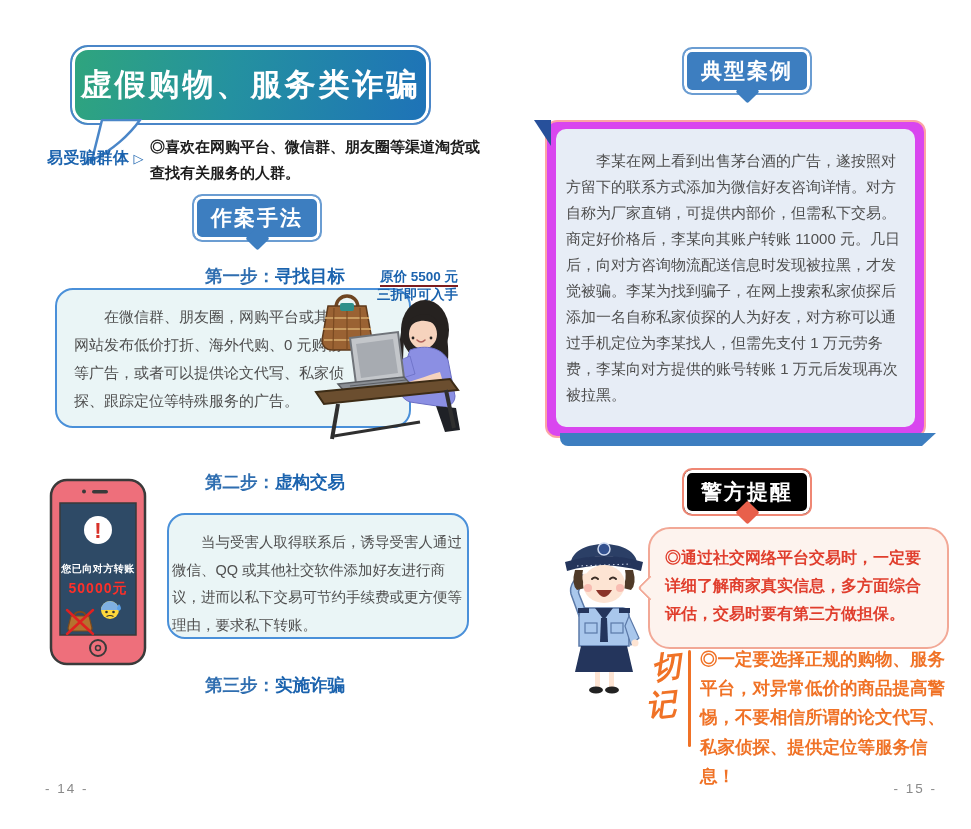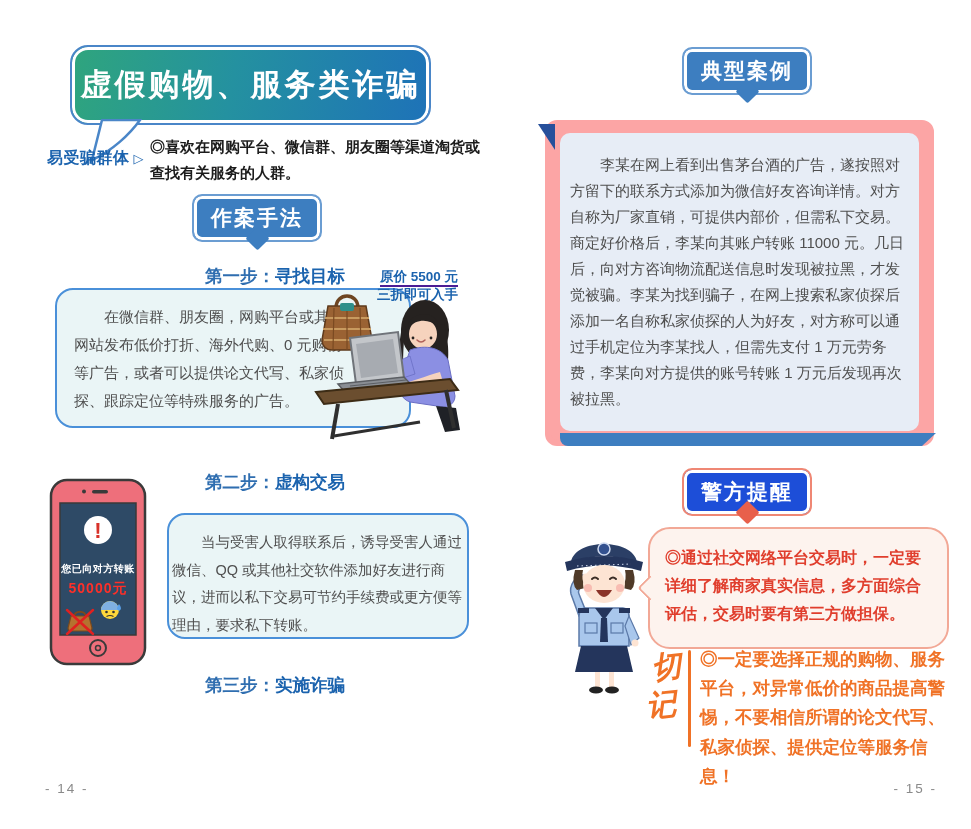--- a/index.html
+++ b/index.html
@@ -22,42 +22,42 @@
   .audience-label .tri { font-size:13px; margin-left:4px; font-weight:normal; }
   .audience-text { position:absolute; left:150px; top:134px; width:336px; margin:0;
     font-family:"Liberation Serif", serif; font-weight:bold; font-size:15px; line-height:1.75;
     color:#1c1c1c; }
 
   
   .pill { position:absolute; display:flex; align-items:center; justify-content:center;
     border-radius:10px; font-family:"Liberation Serif", serif; font-weight:bold; color:#fff;
     font-size:21px; letter-spacing:2px; }
   .pill-blue { background:#3d7ec0; border:2px solid #6b9dd2; box-shadow:inset 0 0 0 3px #fff; }
-  .pill-red  { background:#1d4ed8; border:2px solid #ef8774; box-shadow:inset 0 0 0 3px #fff; }
+  .pill-red  { background:#000000; border:2px solid #ef8774; box-shadow:inset 0 0 0 3px #fff; }
   .ptail { position:absolute; width:17px; height:17px; transform:rotate(45deg); border-radius:2px; }
   .ptail-blue { background:#3d7ec0; }
   .ptail-red  { background:#e8604b; }
   .method-btn { left:192px; top:194px; width:126px; height:44px; }
   .method-tail { left:249px; top:230px; }
   .case-btn { left:682px; top:47px; width:126px; height:44px; }
   .case-tail { left:739px; top:83px; }
   .reminder-btn { left:682px; top:468px; width:126px; height:44px; }
   .reminder-tail { left:739px; top:504px; }
 
   
   .step-head { position:absolute; left:20px; width:480px; margin:15px; text-align:center;
     font-size:17.5px; }
   .step-head .lab { font-family:"Liberation Serif", serif; color:#2f6eb0; font-weight:bold; }
   .step-head .tit { color:#1b63ae; font-weight:bold; }
   #step1-head { top:249px; } #step2-head { top:455px; } #step3-head { top:658px; }
 
   
   .price-tag { position:absolute; left:318px; top:269px; width:140px; text-align:right;
     font-size:13.5px; font-weight:bold; color:#1b63ae; line-height:1.2; z-index:4; }
-  .price-tag .u { display:inline-block; border-bottom:2px solid #4c1d95; }
+  .price-tag .u { display:inline-block; border-bottom:2px solid #7f1d1d; }
 
   
   .info-box { position:absolute; background:#eaf5f6; border:2px solid #4a90d9; border-radius:18px; }
   .info-box p { margin:0; color:#4f4f4f; text-indent:2em; }
   #box1 { left:55px; top:288px; width:352px; height:136px; }
   #box1 p { width:276px; padding:13px 0 0 17px; font-size:15px; line-height:28px; }
   #box2 { left:167px; top:497px; width:298px; height:122px;margin-top:16px; }
   #box2 p { width:292px; padding:14px 0 0 3px; font-size:14.5px; line-height:27.5px; }
   #box3 { left:55px; top:690px; width:410px; height:88px; }
   #box3 p { width:396px; padding:13px 5px 0 5px; font-size:15px; line-height:28px; }
@@ -66,21 +66,21 @@
   .shopper-svg { position:absolute; left:298px; top:278px; z-index:5; }
   .phone-svg { position:absolute; left:48px; top:477px; z-index:5; }
   .officer-svg { position:absolute; left:545px; top:522px; }
   svg text { text-anchor:middle; font-family:"Liberation Sans", sans-serif; }
   .excl { fill:#d8322a; font-size:22px; font-weight:bold; }
   .ph-l1 { fill:#ffffff; font-size:10px; font-weight:bold; letter-spacing:.5px; }
   .ph-amt { fill:#ff2f28; font-size:14px; font-weight:bold; letter-spacing:1px; }
 
   
   .case-card { position:absolute; left:545px; top:120px; width:377px; height:314px;
-    background:#fca5a5; border:6px solid #fca5a5; border-radius:12px; }
+    background:#d946ef; border:2px solid #fca5a5; border-radius:12px; }
   .case-fold { position:absolute; left:-13px; top:-2px; width:0; height:0;
     border-top:26px solid #27509b; border-left:17px solid transparent; }
   .case-inner { position:absolute; left:9px; top:7px; right:9px; bottom:9px;
     background:#e7edf6; border-radius:10px; }
   .case-inner p { margin:0; padding:19px 9px 0 10px; font-size:15px; line-height:26px;
     color:#4f4f4f; text-indent:2em; }
   .case-bar { position:absolute; left:560px; top:433px; width:376px; height:13px;
     background:#3d7ec0; clip-path:polygon(0 0,100% 0,calc(100% - 14px) 100%,0 100%);
     border-radius:0 0 0 8px; }
 

